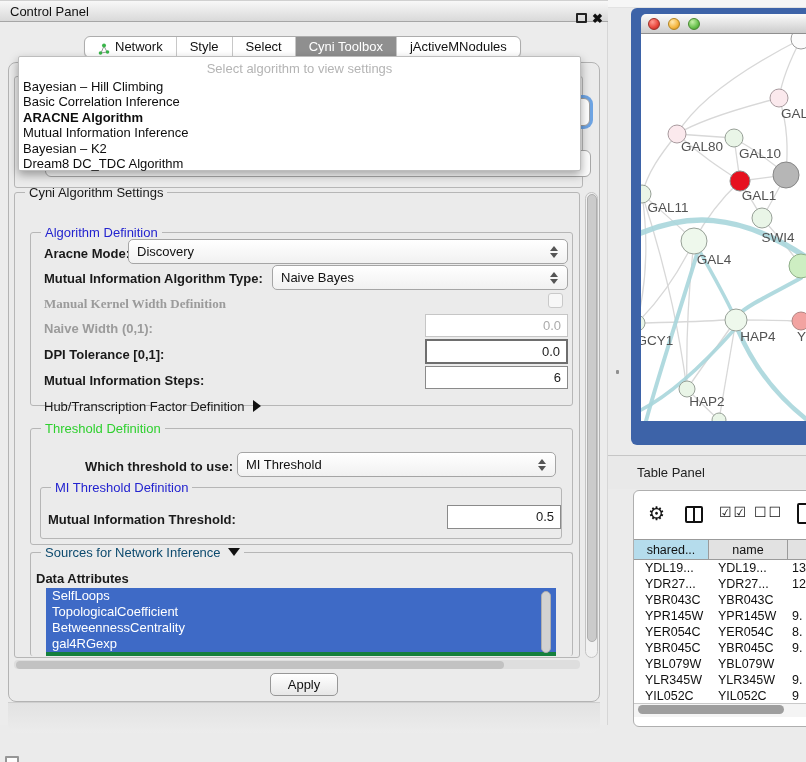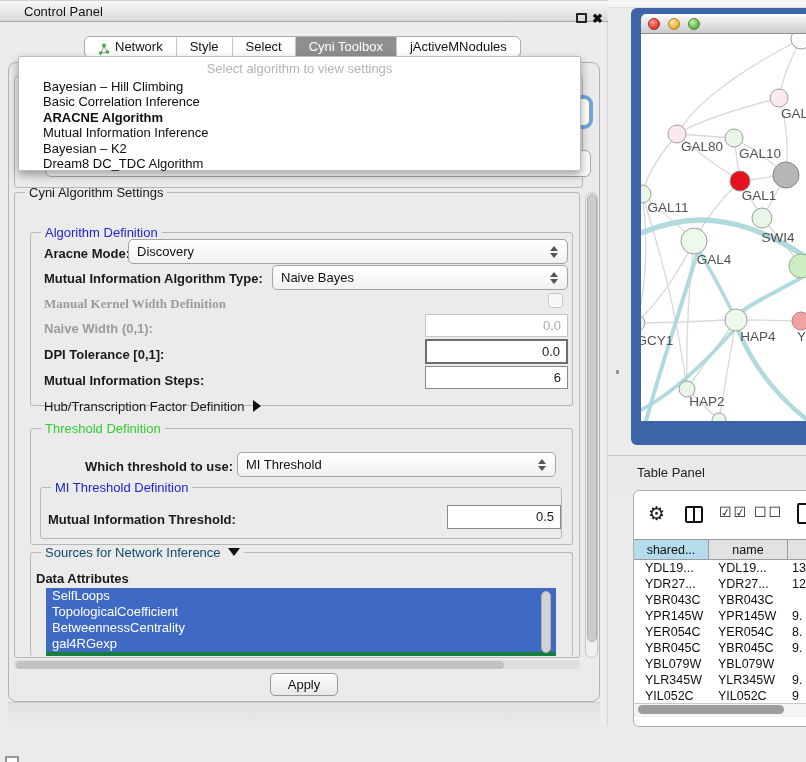--- a/index.html
+++ b/index.html
@@ -4,39 +4,39 @@
 <style>
   * { margin:0; padding:0; box-sizing:border-box; }
   body { font-family:"Liberation Sans", sans-serif; background:#ebebeb; }
   .screen { position:relative; width:806px; height:762px; background:#ebebeb; overflow:hidden; font-size:13px; color:#1a1a1a; }
   .abs { position:absolute; }
 
   
   .cp-win { left:0; top:8; width:608px; height:725px; background:#ececec; border-right:1px solid #d6d6d6; }
   .cp-titlebar { left:0; top:8; width:608px; height:22px;
     background:linear-gradient(#f8f8f8,#d9d9d9); border-top:1px solid #d0d0d0; border-bottom:1px solid #a6a6a6;
-    line-height:21px; padding-left:24px; color:#111; }
+    line-height:21px; padding-left:10px; color:#111; }
   .float-btn { left:576px; top:13px; width:11px; height:10px; border:2px solid #222; border-radius:1px; background:transparent; }
   .close-btn { left:592px; top:11px; font-weight:bold; font-size:13px; color:#111; }
 
   
   .seg { display:flex; height:22px; background:#fff; border:1px solid #adadad; border-radius:6px; overflow:hidden;
     box-shadow:0 1px 1px rgba(0,0,0,.12); }
   .seg .tab { padding:0 13px; line-height:20px; color:#111; border-right:1px solid #c8c8c8; display:flex; align-items:center; gap:5px; }
   .seg .tab:last-child { border-right:none; }
   .seg .tab.active { background:#8f8f8f; color:#fff; }
 
   
   .cp-inner { left:8px; top:62px; width:592px; height:640px; background:#ebebeb; border:1px solid #b3b3b3; border-radius:8px; }
 
   
   .popup { left:18px; top:56px; width:563px; height:115px; background:#fff; border:1px solid #bdbdbd; border-radius:2px;
     box-shadow:0 4px 10px rgba(0,0,0,.35); z-index:10; }
   .popup .ph { height:22px; line-height:24px; text-align:center; color:#b4b4b4; }
-  .popup .item { height:15.4px; line-height:15.4px; padding-left:24px; color:#0d0d0d; white-space:nowrap; }
+  .popup .item { height:15.4px; line-height:15.4px; padding-left:4px; color:#0d0d0d; white-space:nowrap; }
   .popup .item.sel { font-weight:bold; }
 
   
   .group { border:1px solid #b6b6b6; border-radius:3px; }
   .glabel { position:absolute; top:-8px; left:10px; background:#ebebeb; padding:0 4px; white-space:nowrap; }
   .lbl-blue { color:#2323cf; } .lbl-green { color:#2fd02f; }
   .boldlbl { font-weight:bold; color:#1a1a1a; white-space:nowrap; }
   .dislbl { font-weight:bold; color:#9b9b9b; white-space:nowrap; }
 
   .combo { background:linear-gradient(#ffffff,#f1f1f1); border:1px solid #a5a5a5; border-radius:5px; line-height:23px;

